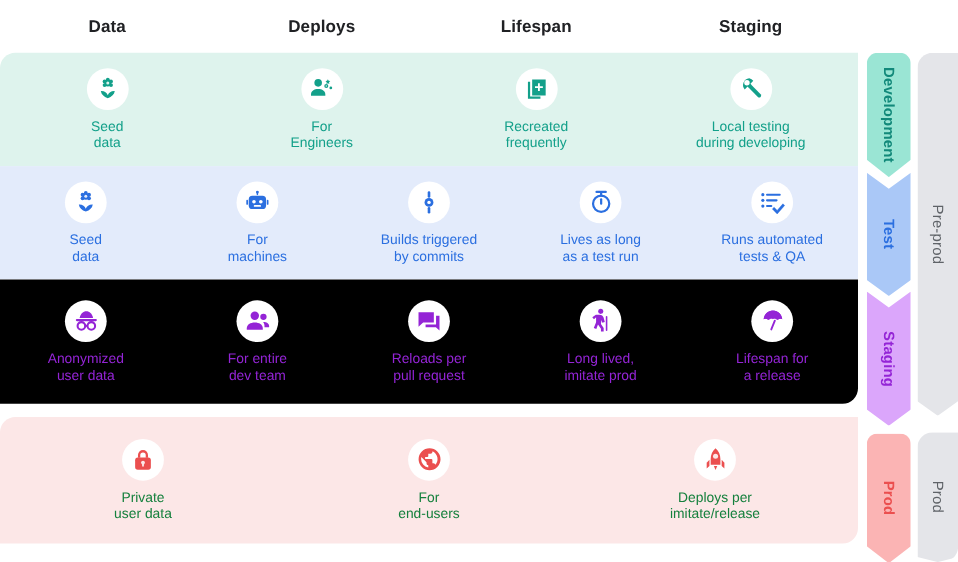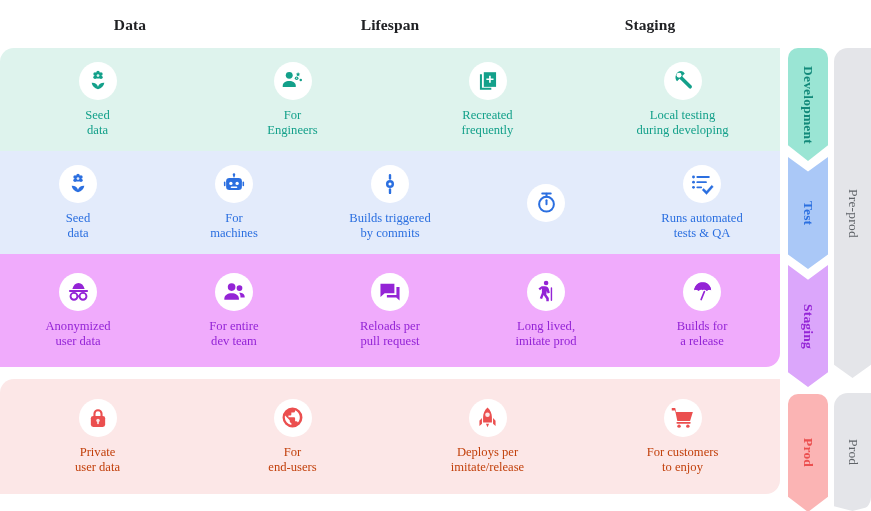--- a/index.html
+++ b/index.html
@@ -2,21 +2,21 @@
 <html><head>
 <meta charset="utf-8">
 <style>
   * { box-sizing: border-box; margin: 0; padding: 0; }
   html, body {
     width: 871px; height: 511px;
     background: #ffffff;
     font-family: "Liberation Sans", sans-serif;
     overflow: hidden;
   }
-  .board { position: relative; width: 762px; height: 511px; font-family: Liberation Serif, serif; }
+  .board { position: relative; width: 762px; height: 511px; }
 
   
   .header-row {
     position: absolute; top: 0; left: 0; width: 780px; height: 50px;
     display: flex; align-items: center;
   }
   .col-head {
     flex: 1 1 0; text-align: center;
     font-size: 15.5px; font-weight: bold; color: #202124;
     letter-spacing: .1px;
@@ -24,21 +24,21 @@
 
   
   .rows { position: absolute; left: 0; top: 48px; width: 780px; }
   .env-row {
     position: relative;
     display: flex; align-items: center;
     width: 780px;
   }
   .env-row.dev     { height: 103px; background: #def3ed; border-radius: 14px 0 0 0; }
   .env-row.test    { height: 103px; background: #e3ebfb; }
-  .env-row.staging { height: 113px; background: #f0abfc; border-radius: 0 0 14px 0; }
+  .env-row.staging { height: 113px; background: #000000; border-radius: 0 0 14px 0; }
   .spacer-gap      { height: 12px; }
   .env-row.prod    { height: 115px; background: #fce7e7; border-radius: 14px 0 14px 0; }
 
   .cell {
     flex: 1 1 0;
     display: flex; flex-direction: column; align-items: center; justify-content: center;
     gap: 8px;
     padding: 0 6px;
   }
   .bubble {
@@ -46,21 +46,21 @@
     background: #ffffff;
     display: flex; align-items: center; justify-content: center;
   }
   .bubble svg { display: block; }
   .cell-label {
     font-size: 12.6px; line-height: 15px; text-align: center; white-space: pre-line;
   }
   .dev .cell-label     { color: #13a08a; }
   .test .cell-label    { color: #2b6fe0; }
   .staging .cell-label { color: #9424d6; }
-  .prod .cell-label    { color: #c2410c; }
+  .prod .cell-label    { color: #15803d; }
 
   
   .stage-col { position: absolute; left: 788px; top: 48px; width: 40px; }
   .chev {
     position: relative;
     width: 40px;
     display: flex; align-items: center; justify-content: center;
   }
   .chev .v {
     writing-mode: vertical-rl;
@@ -94,20 +94,21 @@
   .grp.prod    { height: 118px; margin-top: 15px; border-radius: 14px 0 14px 0;
                  clip-path: polygon(0 0,100% 0,100% 96%,50% 100%,0 96%); }
 </style>
 </head>
 <body>
 
 <div class="board">
 
   <div class="header-row">
     <div class="col-head">Data</div>
+    <div class="col-head">Deploys</div>
     <div class="col-head">Lifespan</div>
     <div class="col-head">Staging</div>
   </div>
 
   <div class="rows">
 
     <div class="env-row dev">
       <div class="cell">
         <span class="bubble">
           <svg width="22" height="22" viewBox="0 0 24 24" fill="#13a08a">
@@ -209,20 +210,22 @@
       </div>
       <div class="cell">
         <span class="bubble">
           <svg width="23" height="23" viewBox="0 0 24 24" fill="none" stroke="#2b6fe0" stroke-width="2.1" stroke-linecap="round">
             <circle cx="12" cy="13.8" r="7.7"></circle>
             <path d="M12 9.6v4.2"></path>
             <path d="M7.6 2.6h8.8"></path>
             <path d="M12 2.8v3.3"></path>
           </svg>
         </span>
+        <span class="cell-label">Lives as long
+as a test run</span>
       </div>
       <div class="cell">
         <span class="bubble">
           <svg width="23" height="23" viewBox="0 0 24 24" fill="#2b6fe0">
             <circle cx="2.6" cy="5.2" r="1.5"></circle>
               <rect x="5.6" y="4.2" width="14" height="2" rx="1"></rect>
             <circle cx="2.6" cy="10.6" r="1.5"></circle>
               <rect x="5.6" y="9.6" width="11" height="2" rx="1"></rect>
             <circle cx="2.6" cy="16" r="1.5"></circle>
               <rect x="5.6" y="15" width="6" height="2" rx="1"></rect>
@@ -282,21 +285,21 @@
 imitate prod</span>
       </div>
       <div class="cell">
         <span class="bubble">
           <svg width="23" height="23" viewBox="0 0 24 24" fill="#9424d6">
             <path d="M12.2 2.4c4.6 0 8.4 3.6 8.8 8.2-1.6-.9-3.1-.4-4.4.5-.6-2.6-1.6-5-3-6.8 1.8.5 3.4 1.6 4.6 3.1M12.2 2.4C7.6 2.4 3.8 6 3.4 10.6c1.6-.9 3.1-.4 4.4.5.6-2.6 1.6-5 3-6.8"></path>
             <path d="M12.2 2.4c4.6 0 8.4 3.6 8.8 8.2-1.8-1-3.4-.3-4.6.8-1.3-1.1-2.8-1.8-4.2-.8-1.4-1-2.9-.3-4.2.8-1.2-1.1-2.8-1.8-4.6-.8.4-4.6 4.2-8.2 8.8-8.2z"></path>
             <rect x="11.4" y="10.8" width="1.8" height="10.8" rx=".9" transform="rotate(22 12.3 16.2)"></rect>
           </svg>
         </span>
-        <span class="cell-label">Builds for
+        <span class="cell-label">Lifespan for
 a release</span>
       </div>
     </div>
 
     <div class="spacer-gap"></div>
 
     <div class="env-row prod">
       <div class="cell">
         <span class="bubble">
           <svg width="22" height="22" viewBox="0 0 24 24" fill="#eb4f4f">
@@ -324,32 +327,20 @@
             <path d="M12 1.6c3 2.6 4.6 6.2 4.6 10.2v5.4H7.4v-5.4c0-4 1.6-7.6 4.6-10.2z"></path>
             <circle cx="12" cy="9.2" r="2.4" fill="#fce7e7"></circle>
             <path d="M6.2 12.4l-2.6 3v5.4l2.6-2.4z"></path>
             <path d="M17.8 12.4l2.6 3v5.4l-2.6-2.4z"></path>
             <path d="M10.4 18.4h3.2l-1.6 3.8z"></path>
           </svg>
         </span>
         <span class="cell-label">Deploys per
 imitate/release</span>
       </div>
-      <div class="cell">
-        <span class="bubble">
-          <svg width="23" height="23" viewBox="0 0 24 24" fill="#eb4f4f">
-            <path d="M.8 2.2h3.6l1 4h17.4l-2.9 9.4H6.6L4.3 4.6H.8z"></path>
-            <rect x="5.6" y="16.6" width="15" height="2" rx="1"></rect>
-            <circle cx="8.4" cy="21" r="1.8"></circle>
-            <circle cx="17.6" cy="21" r="1.8"></circle>
-          </svg>
-        </span>
-        <span class="cell-label">For customers
-to enjoy</span>
-      </div>
     </div>
   </div>
 
   <div class="stage-col">
     <div class="chev dev">
       <span class="v">Development</span>
     </div>
     <div class="chev test">
       <span class="v">Test</span>
     </div>

